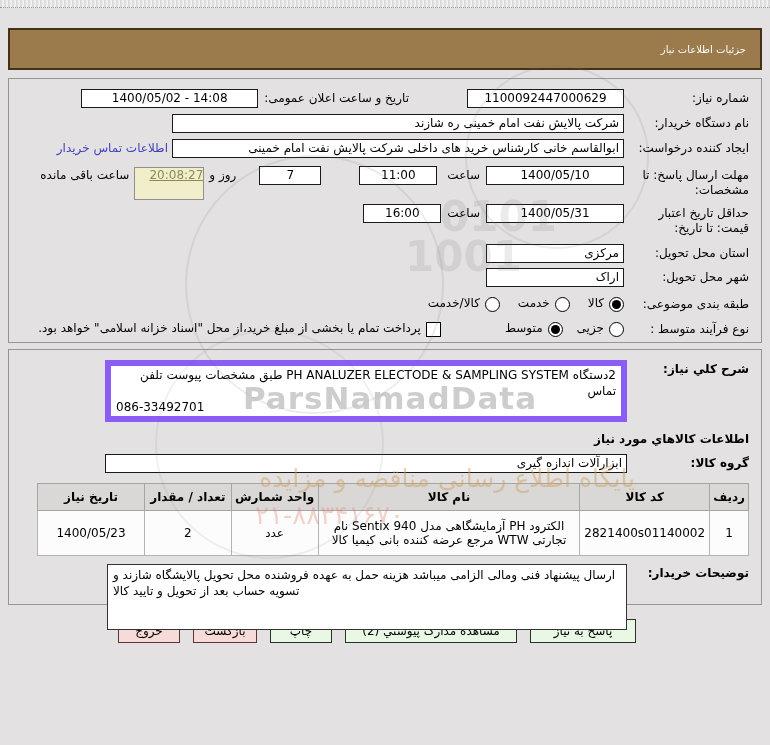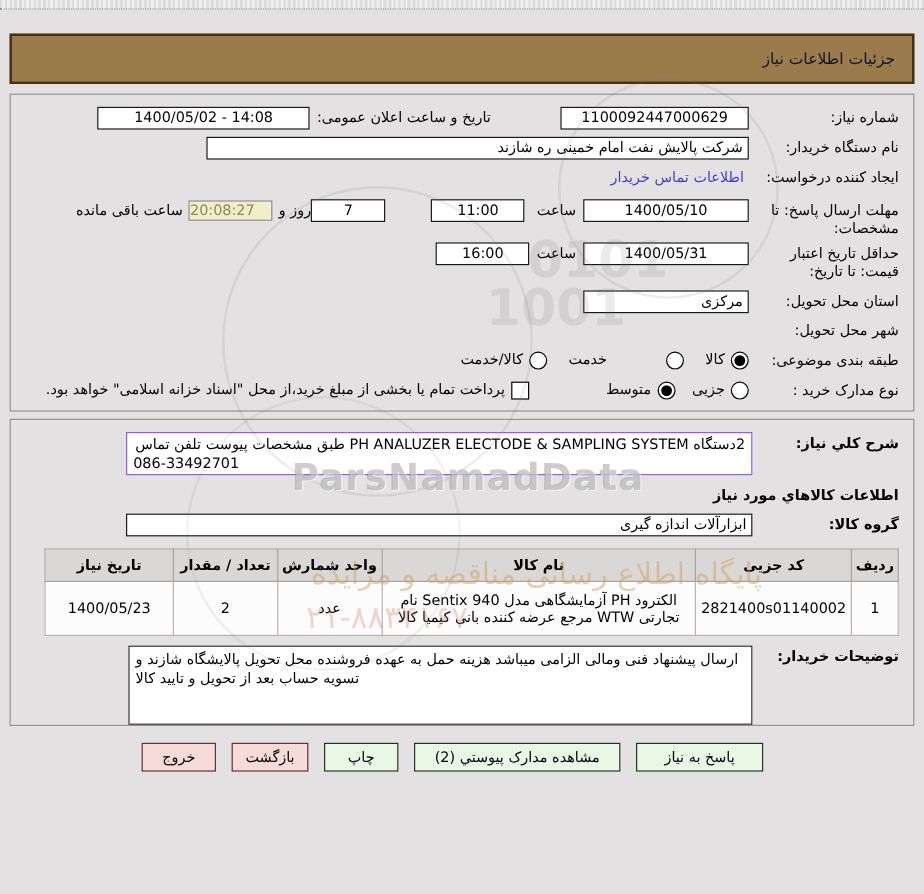--- a/index.html
+++ b/index.html
@@ -9,50 +9,50 @@
     direction:rtl;
     font-family:"DejaVu Sans",sans-serif;
     font-size:12px;color:#000;
     position:relative;overflow:hidden;
   }
   .texture{height:7px;background:repeating-linear-gradient(90deg,#dcdcdc 0 2px,#efefef 2px 4px);border-bottom:1px dotted #9a9a9a;}
   .header-bar{
     margin:20px 8px 8px;height:38px;
     background:#9b7a4b;border:2px solid #453018;
     display:flex;align-items:center;padding:0 14px;
-    color:#0f172a;font-size:13px;
+    color:#ffffff;font-size:10px;
   }
   .panel{margin:0 8px 6px;border:1px solid #979593;padding:10px 12px;box-sizing:border-box;position:relative;}
   .panel-main{height:265px;}
   .panel-goods{height:256px;}
   .frow{display:flex;align-items:flex-start;}
   .lab{width:125px;flex-shrink:0;text-align:right;line-height:15px;padding-top:2px;}
   .ibox{
     background:#fff;border:1px solid #1a1a1a;height:19px;line-height:17px;
     box-sizing:border-box;padding:0 4px;overflow:hidden;white-space:nowrap;
     flex-shrink:0;
   }
   .num{direction:ltr;text-align:center;}
   .txt{text-align:right;}
   .ybox{
-    background:#f0eecb;border:1px solid #8f8f8f;height:17px;line-height:15px;
-    box-sizing:border-box;width:70px;text-align:left;color:#8b8b55;
-    direction:ltr;flex-shrink:0;
+    background:#f0eecb;border:1px solid #8f8f8f;height:33px;line-height:15px;
+    box-sizing:border-box;width:70px;text-align:right;color:#8b8b55;
+    direction:ltr;flex-shrink:0;text-decoration:underline;
   }
   .inline-lab{line-height:19px;white-space:nowrap;}
   .link{color:#4343bd;cursor:pointer;line-height:19px;white-space:nowrap;}
   .radio{width:13px;height:13px;border:1px solid #000;border-radius:50%;background:#fff;display:inline-block;position:relative;flex-shrink:0;margin-top:2px;}
   .radio.checked::after{content:"";position:absolute;left:2px;top:2px;right:2px;bottom:2px;background:#000;border-radius:50%;}
   .checkbox{width:13px;height:13px;border:1px solid #000;background:#fff;display:inline-block;flex-shrink:0;margin-top:2px;}
   .opt{display:flex;align-items:flex-start;}
   .opt .olabel{margin-right:5px;line-height:17px;}
   .bold{font-weight:bold;}
   .p2lab{width:122px;flex-shrink:0;text-align:right;font-weight:bold;padding-top:2px;}
   .desc-box{
-    width:522px;background:#fff;border:1px solid #8b5cf6;box-sizing:border-box;
+    width:522px;background:#fff;border:6px solid #8b5cf6;box-sizing:border-box;
     min-height:36px;padding:1px 5px;line-height:16px;
   }
   .desc-phone{direction:ltr;text-align:left;}
   .goods-heading{margin:10px 0 8px;text-align:right;}
   table.goods{border-collapse:collapse;width:712px;margin:10px 0 0 0;background:#fcfcfc;}
   table.goods th{background:#dad8d6;border:1px solid #a7a5a3;height:26px;font-size:12px;font-weight:bold;padding:0 3px;}
   table.goods td{border:1px solid #b6b3b1;text-align:center;font-size:12px;padding:2px 4px;height:40px;}
   .ltrcell{direction:ltr;}
   .notes-box{
     width:520px;background:#fff;border:1px solid #333;box-sizing:border-box;
@@ -96,68 +96,70 @@
     <span class="ibox num" style="width:177px;margin-right:6px;">1400/05/02 - 14:08</span>
   </div>
 
   <div class="frow" style="margin-bottom:6px;">
     <span class="lab">نام دستگاه خریدار:</span>
     <span class="ibox txt" style="width:452px;">شرکت پالایش نفت امام خمینی  ره  شازند</span>
   </div>
 
   <div class="frow" style="margin-bottom:8px;">
     <span class="lab">ایجاد کننده درخواست:</span>
+    <span class="ibox txt" style="width:452px;">ابوالقاسم  خانی  کارشناس خرید های داخلی  شرکت پالایش نفت امام خمینی</span>
     <span class="link" style="margin-right:4px;">اطلاعات تماس خریدار</span>
   </div>
 
   <div class="frow" style="margin-bottom:4px;">
     <span class="lab">مهلت ارسال پاسخ: تا مشخصات:</span>
     <span class="ibox num" style="width:138px;">1400/05/10</span>
     <span class="inline-lab" style="margin-right:6px;">ساعت</span>
     <span class="ibox num" style="width:78px;margin-right:10px;">11:00</span>
     <span class="ibox num" style="width:62px;margin-right:38px;">7</span>
-    <span class="inline-lab" style="margin-right:0;">روز و</span>
+    <span class="inline-lab" style="margin-right:23px;">روز و</span>
     <span class="ybox" style="margin-right:5px;margin-top:1px;">20:08:27</span>
     <span class="inline-lab" style="margin-right:5px;">ساعت باقی مانده</span>
   </div>
 
   <div class="frow" style="margin-bottom:8px;">
     <span class="lab">حداقل تاریخ اعتبار قیمت: تا تاریخ:</span>
     <span class="ibox num" style="width:138px;">1400/05/31</span>
     <span class="inline-lab" style="margin-right:6px;">ساعت</span>
     <span class="ibox num" style="width:78px;margin-right:6px;margin-left:24px;">16:00</span>
   </div>
 
   <div class="frow" style="margin-bottom:5px;">
     <span class="lab">استان محل تحویل:</span>
     <span class="ibox txt" style="width:138px;">مرکزی</span>
   </div>
 
   <div class="frow" style="margin-bottom:8px;">
     <span class="lab">شهر محل تحویل:</span>
+    <span class="ibox txt" style="width:138px;">اراک</span>
   </div>
 
   <div class="frow" style="margin-bottom:8px;">
     <span class="lab">طبقه بندی موضوعی:</span>
     <span class="opt">
       <span class="radio checked"></span>
       <span class="olabel">کالا</span>
     </span>
-    <span class="opt" style="margin-right:18px;gap:44px;">
+    <span class="opt" style="margin-right:18px;">
       <span class="radio"></span>
       <span class="olabel">خدمت</span>
     </span>
     <span class="opt" style="margin-right:18px;">
       <span class="radio"></span>
       <span class="olabel">کالا/خدمت</span>
     </span>
   </div>
 
   <div class="frow">
-    <span class="lab">نوع مدارک خرید :</span>
+    <span class="lab">نوع فرآیند متوسط :</span>
     <span class="opt">
       <span class="radio"></span>
       <span class="olabel">جزیی</span>
     </span>
     <span class="opt" style="margin-right:14px;">
       <span class="radio checked"></span>
       <span class="olabel">متوسط</span>
     </span>
     <span class="opt" style="margin-right:64px;">
       <span class="checkbox"></span>
@@ -189,21 +191,21 @@
       <col style="width:38px">
         <col style="width:122px">
         <col style="width:268px">
       <col style="width:88px">
         <col style="width:88px">
         <col style="width:108px">
     </colgroup>
     <thead>
       <tr>
         <th>ردیف</th>
-        <th>کد جزیی</th>
+        <th>کد کالا</th>
         <th>نام کالا</th>
         <th>واحد شمارش</th>
         <th>تعداد / مقدار</th>
         <th>تاریخ نیاز</th>
       </tr>
     </thead>
     <tbody>
       <tr>
         <td>1</td>
         <td class="ltrcell">2821400s01140002</td>

